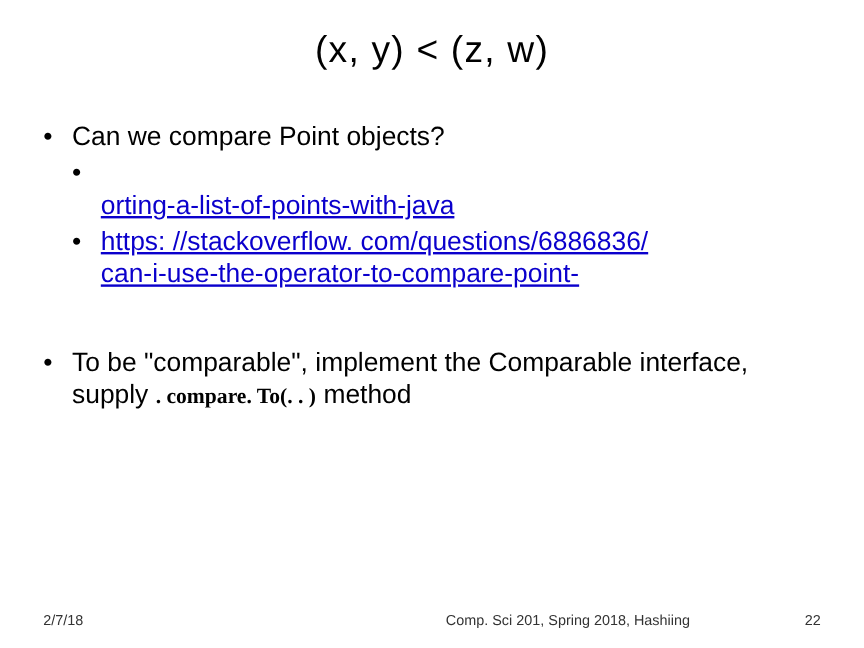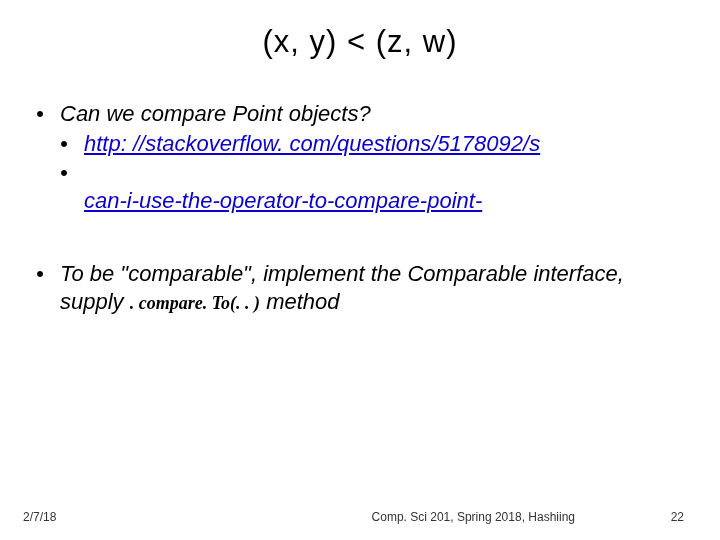--- a/index.html
+++ b/index.html
@@ -16,21 +16,20 @@
     text-align: center;
     font-size: 31px;
     font-weight: normal;
     margin-bottom: 40px;
     letter-spacing: 1px;
   }
   ul.outer {
     list-style: none;
     font-size: 22px;
     line-height: 1.25;
-    font-style: italic;
   }
   ul.outer > li {
     position: relative;
     padding-left: 24px;
     margin-bottom: 6px;
   }
   ul.outer > li::before {
     content: "•";
     position: absolute;
     left: 0;
@@ -63,41 +62,42 @@
     font-size: 18px;
   }
   .footer {
     position: absolute;
     bottom: 30px;
     left: 0;
     width: 720px;
     font-size: 12px;
     color: #333;
   }
-  .footer .date { position: absolute; left: 23px; }
+  .footer .date { position: absolute; left: 36px; }
   .footer .course { position: absolute; left: 0; width: 575px; text-align: right; }
   .footer .page { position: absolute; right: 36px; }
 </style>
 </head>
 <body>
 
 <h1 class="title">(x, y) &lt; (z, w)</h1>
 
 <ul class="outer">
   <li>
     <span>Can we compare Point objects?</span>
     <ul class="inner">
       <li>
         <span class="link">
-          <span>http: //stackoverflow. com/questions/5178092/s</span><br>
+          <br>
+          <span>orting-a-list-of-points-with-java</span>
         </span>
       </li>
       <li>
         <span class="link">
-          <br>
+          <span>https: //stackoverflow. com/questions/6886836/</span><br>
           <span>can-i-use-the-operator-to-compare-point-</span><br>
         </span>
       </li>
     </ul>
   </li>
 </ul>
 
 <ul class="outer section2">
   <li>
     <span>To be "comparable", implement the Comparable interface, supply </span><span class="method">. compare. To(. . )</span><span> method</span>

